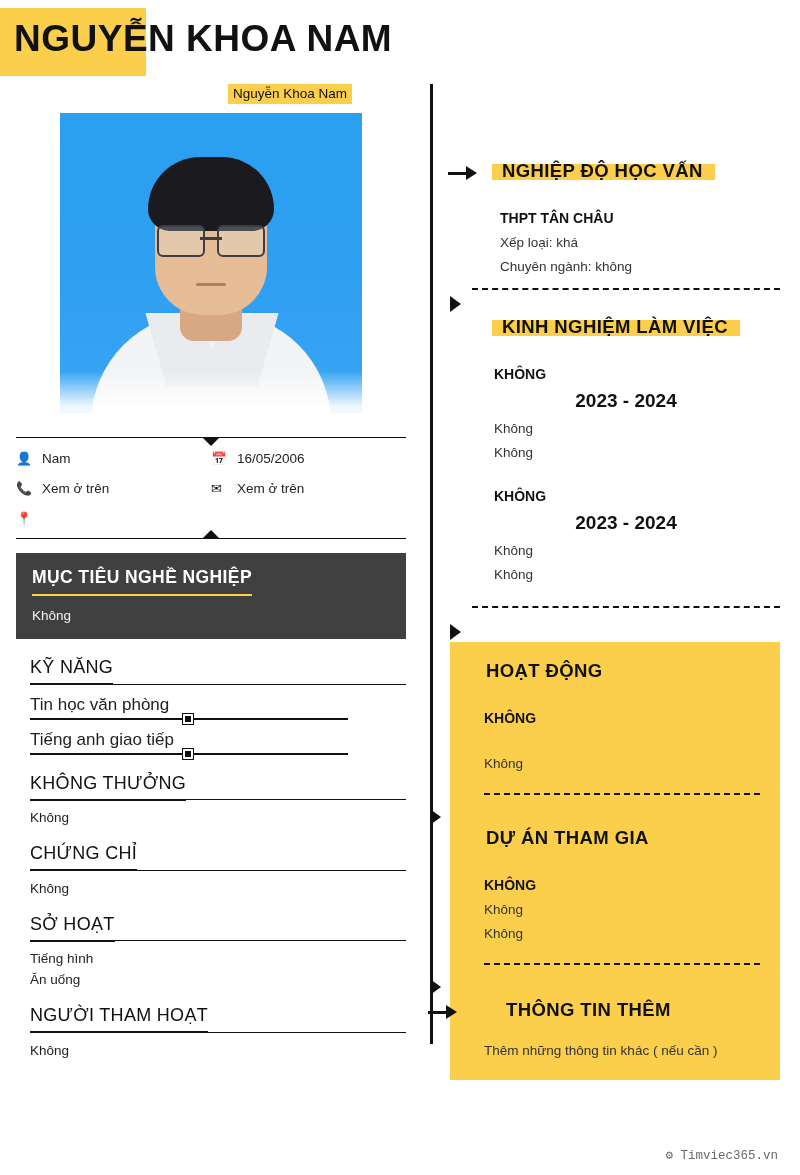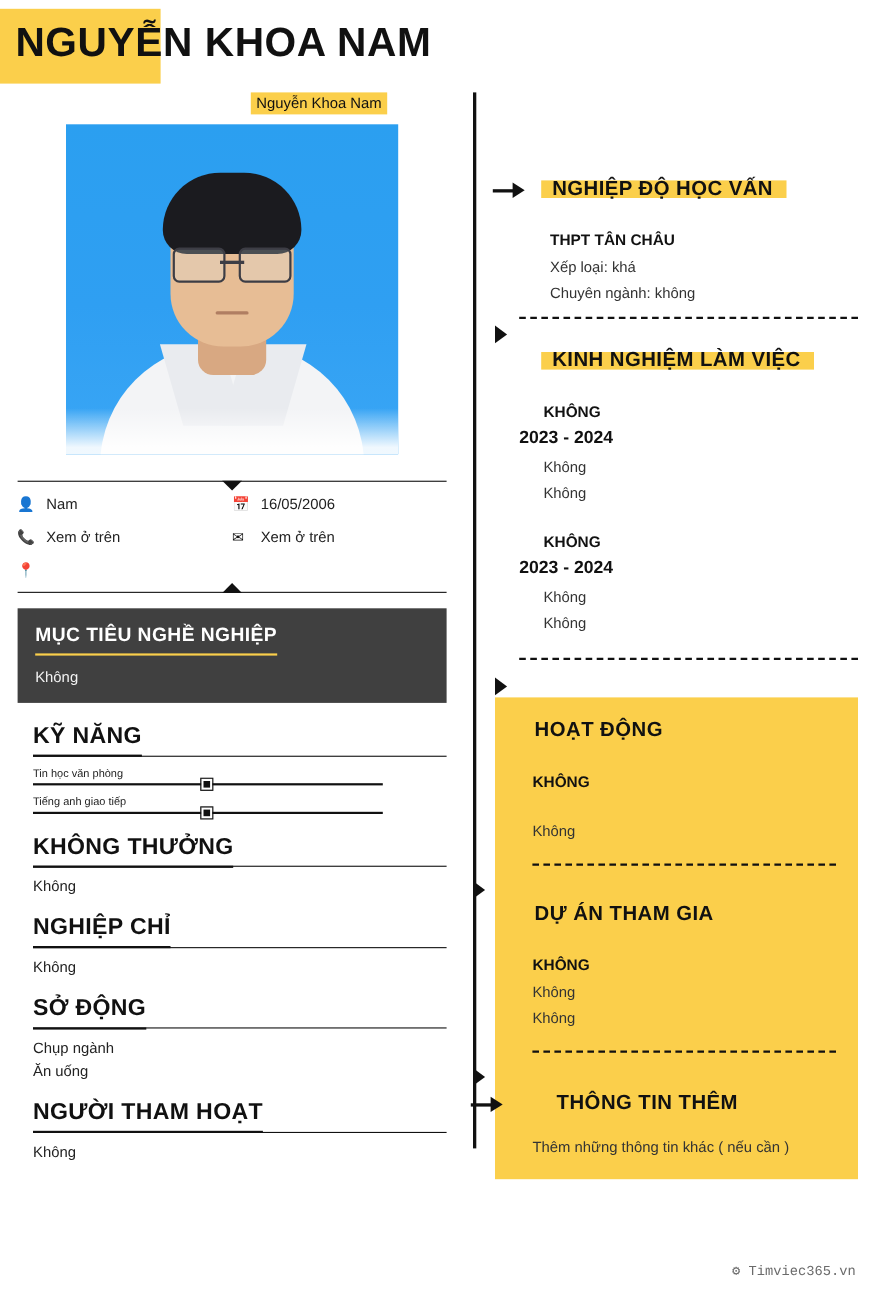--- a/index.html
+++ b/index.html
@@ -200,38 +200,38 @@
     font-weight: bold;
     letter-spacing: 0.4px;
     display: inline-block;
     padding-bottom: 6px;
     border-bottom: 2.5px solid #fbcf4b;
   }
   .goal-text { font-size: 13.5px; margin-top: 12px; color: #f2f2f2; }
 
   .sec { margin-top: 18px; padding-left: 14px; }
   .sec-title {
-    font-size: 21px;
-    font-weight: bold;
+    font-size: 18px;
+    font-weight: normal;
     color: #111;
     letter-spacing: 0.3px;
     display: inline-block;
     padding-bottom: 5px;
     border-bottom: 2.5px solid #111;
   }
   .sec-line {
     border-bottom: 1.4px solid #111;
     margin-top: -1.4px;
     margin-bottom: 10px;
   }
   .sec-item { font-size: 13.5px; color: #222; margin-top: 6px; }
 
   
   .skill-row { margin-top: 10px; }
-  .skill-name { font-size: 10px; color: #222; margin-bottom: 3px; }
+  .skill-name { font-size: 17px; color: #222; margin-bottom: 3px; }
   .skill-track {
     position: relative;
     height: 2px;
     background: #111;
     width: 318px;
   }
   .skill-knob {
     position: absolute;
     top: -4px;
     width: 10px; height: 10px;
@@ -295,24 +295,24 @@
     padding: 2px 2px;
   }
   .rsub {
     font-size: 14px;
     font-weight: bold;
     color: #111;
     margin-top: 28px;
   }
   .rline { font-size: 13.5px; color: #333; margin-top: 9px; }
   .rdate {
-    font-size: 16px;
+    font-size: 19px;
     font-weight: bold;
     color: #111;
-    text-align: left;
+    text-align: center;
     margin-top: 8px;
   }
   .dash {
     border-top: 2px dashed #111;
     margin: 14px 20px 14px 22px;
     position: relative;
   }
 
   
   .yellow-panel {
@@ -416,29 +416,29 @@
       </div>
     </div>
 
     <div class="sec">
       <div class="sec-title">KHÔNG THƯỞNG</div>
       <div class="sec-line"></div>
       <div class="sec-item">Không</div>
     </div>
 
     <div class="sec">
-      <div class="sec-title">NGHIỆP CHỈ</div>
+      <div class="sec-title">CHỨNG CHỈ</div>
       <div class="sec-line"></div>
       <div class="sec-item">Không</div>
     </div>
 
     <div class="sec">
-      <div class="sec-title">SỞ ĐỘNG</div>
+      <div class="sec-title">SỞ HOẠT</div>
       <div class="sec-line"></div>
-      <div class="sec-item">Chụp ngành</div>
+      <div class="sec-item">Tiếng hình</div>
       <div class="sec-item">Ăn uống</div>
     </div>
 
     <div class="sec">
       <div class="sec-title">NGƯỜI THAM HOẠT</div>
       <div class="sec-line"></div>
       <div class="sec-item">Không</div>
     </div>
   </div>
 

